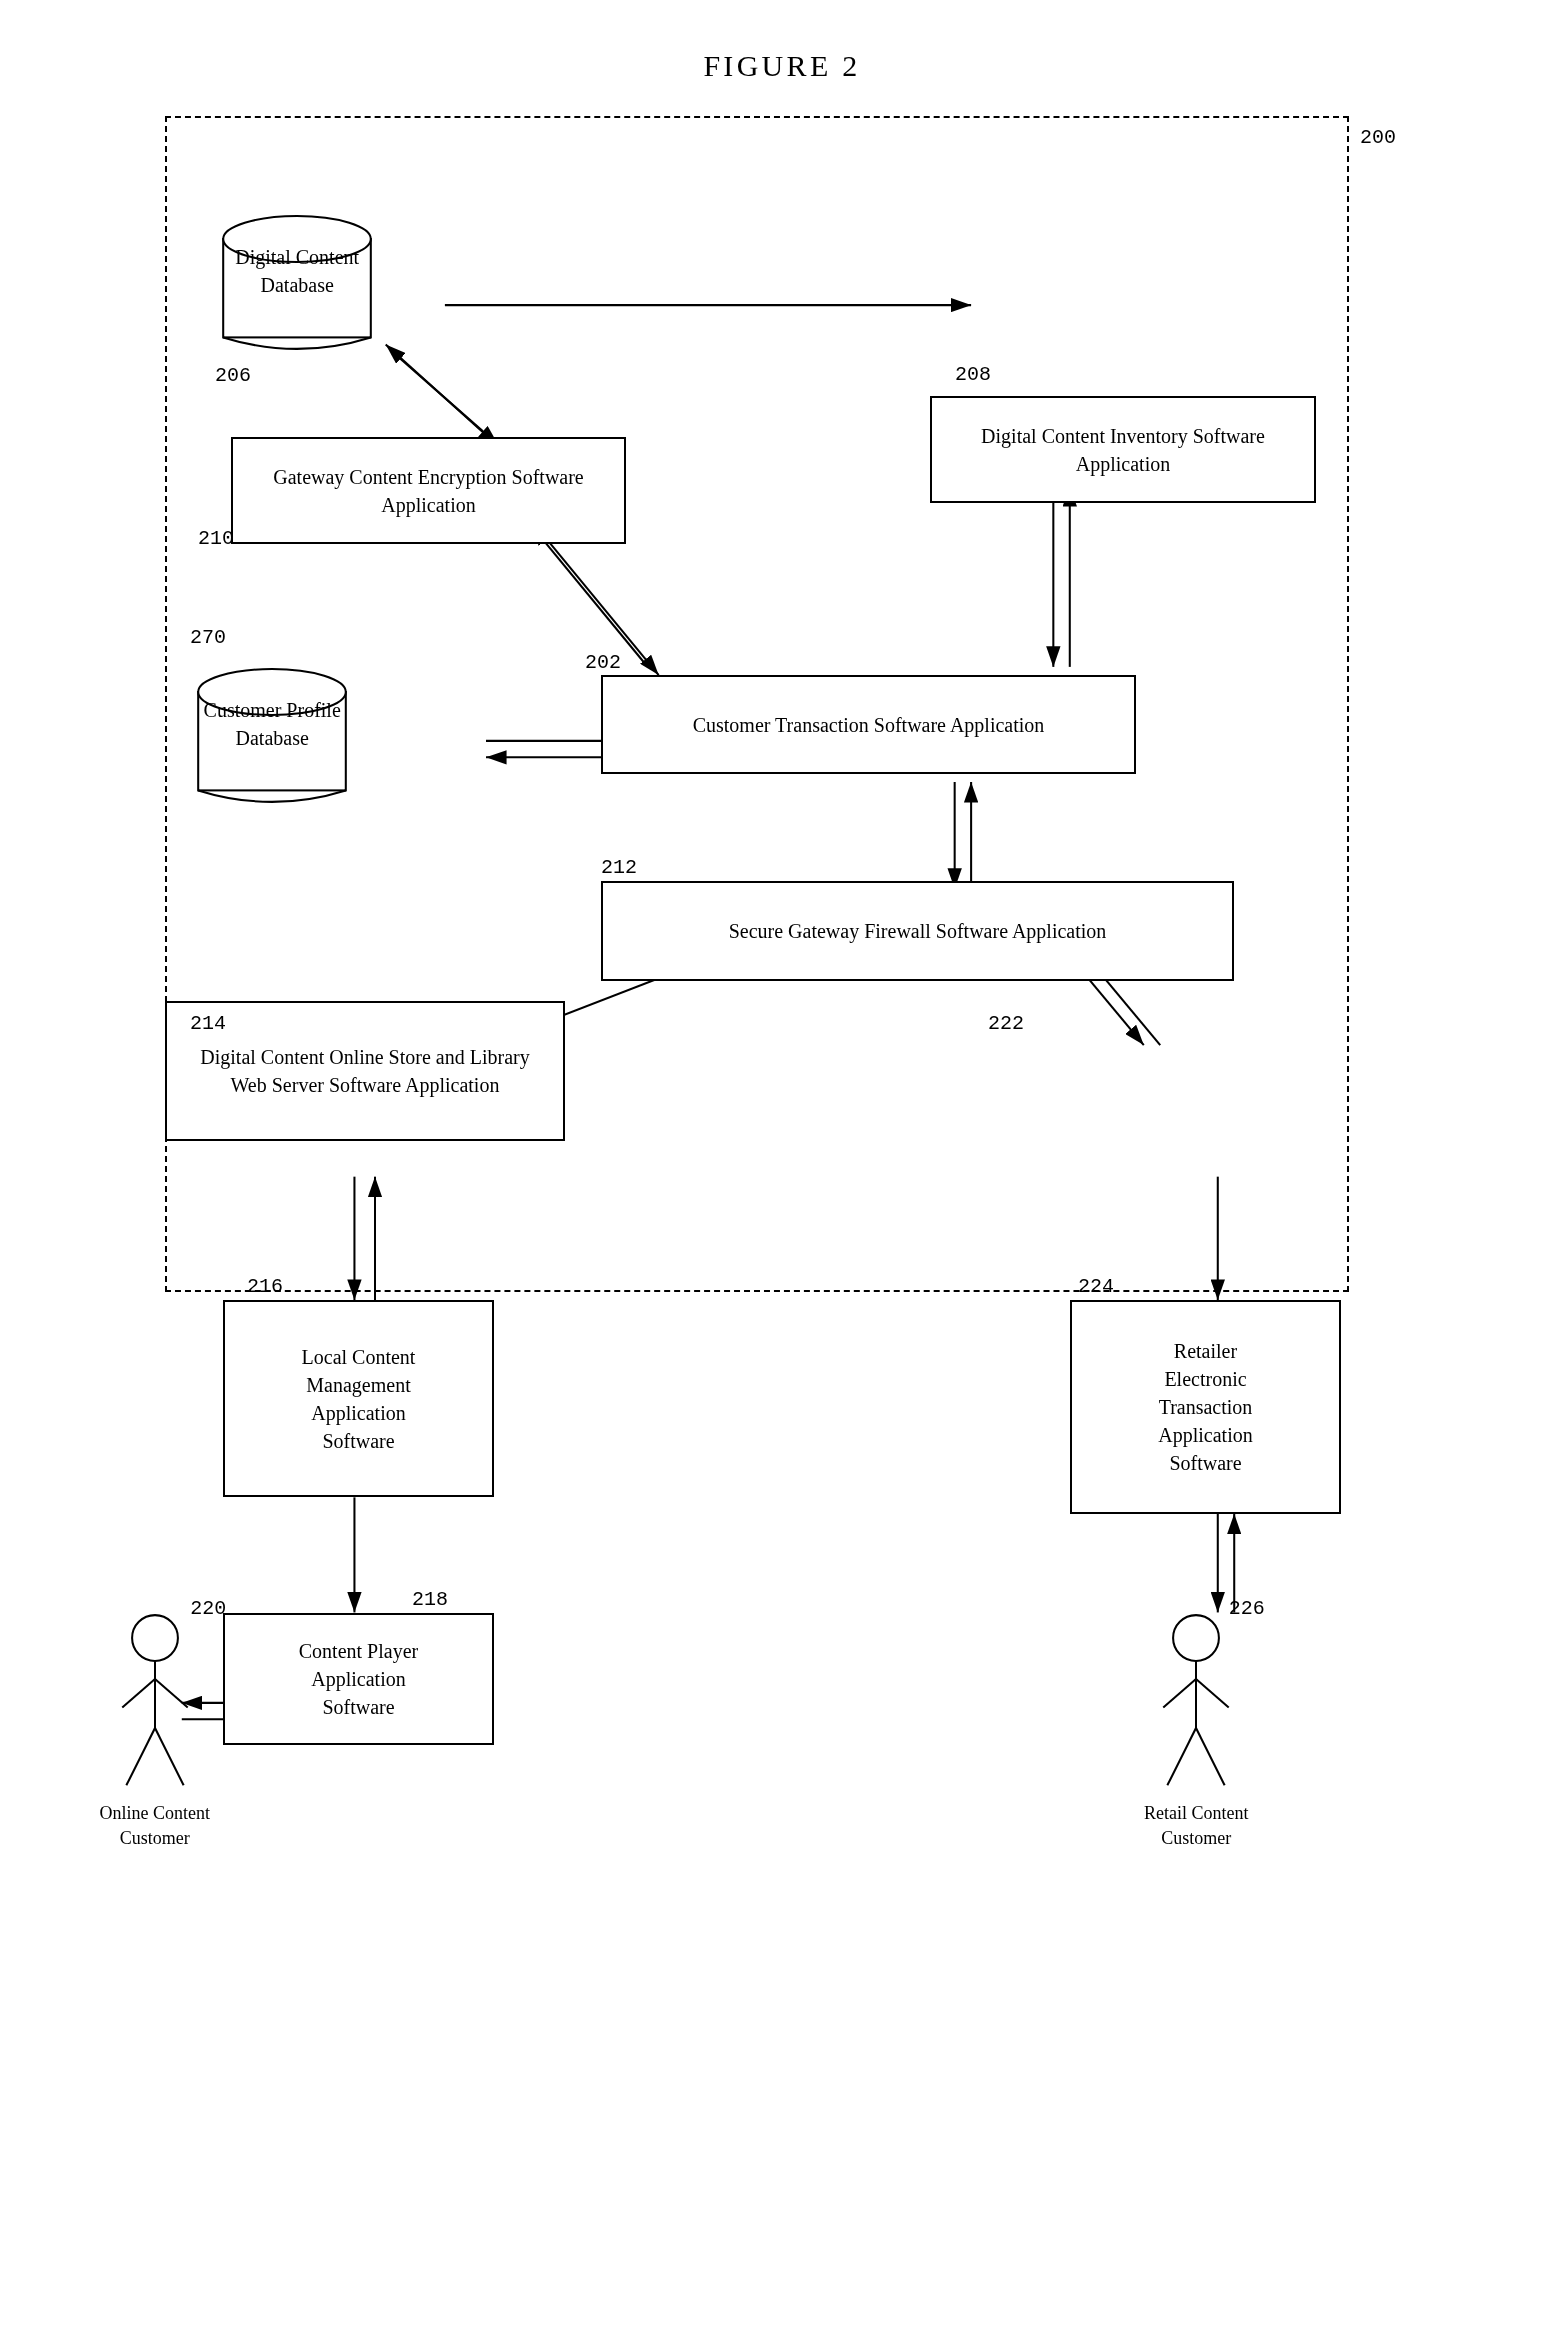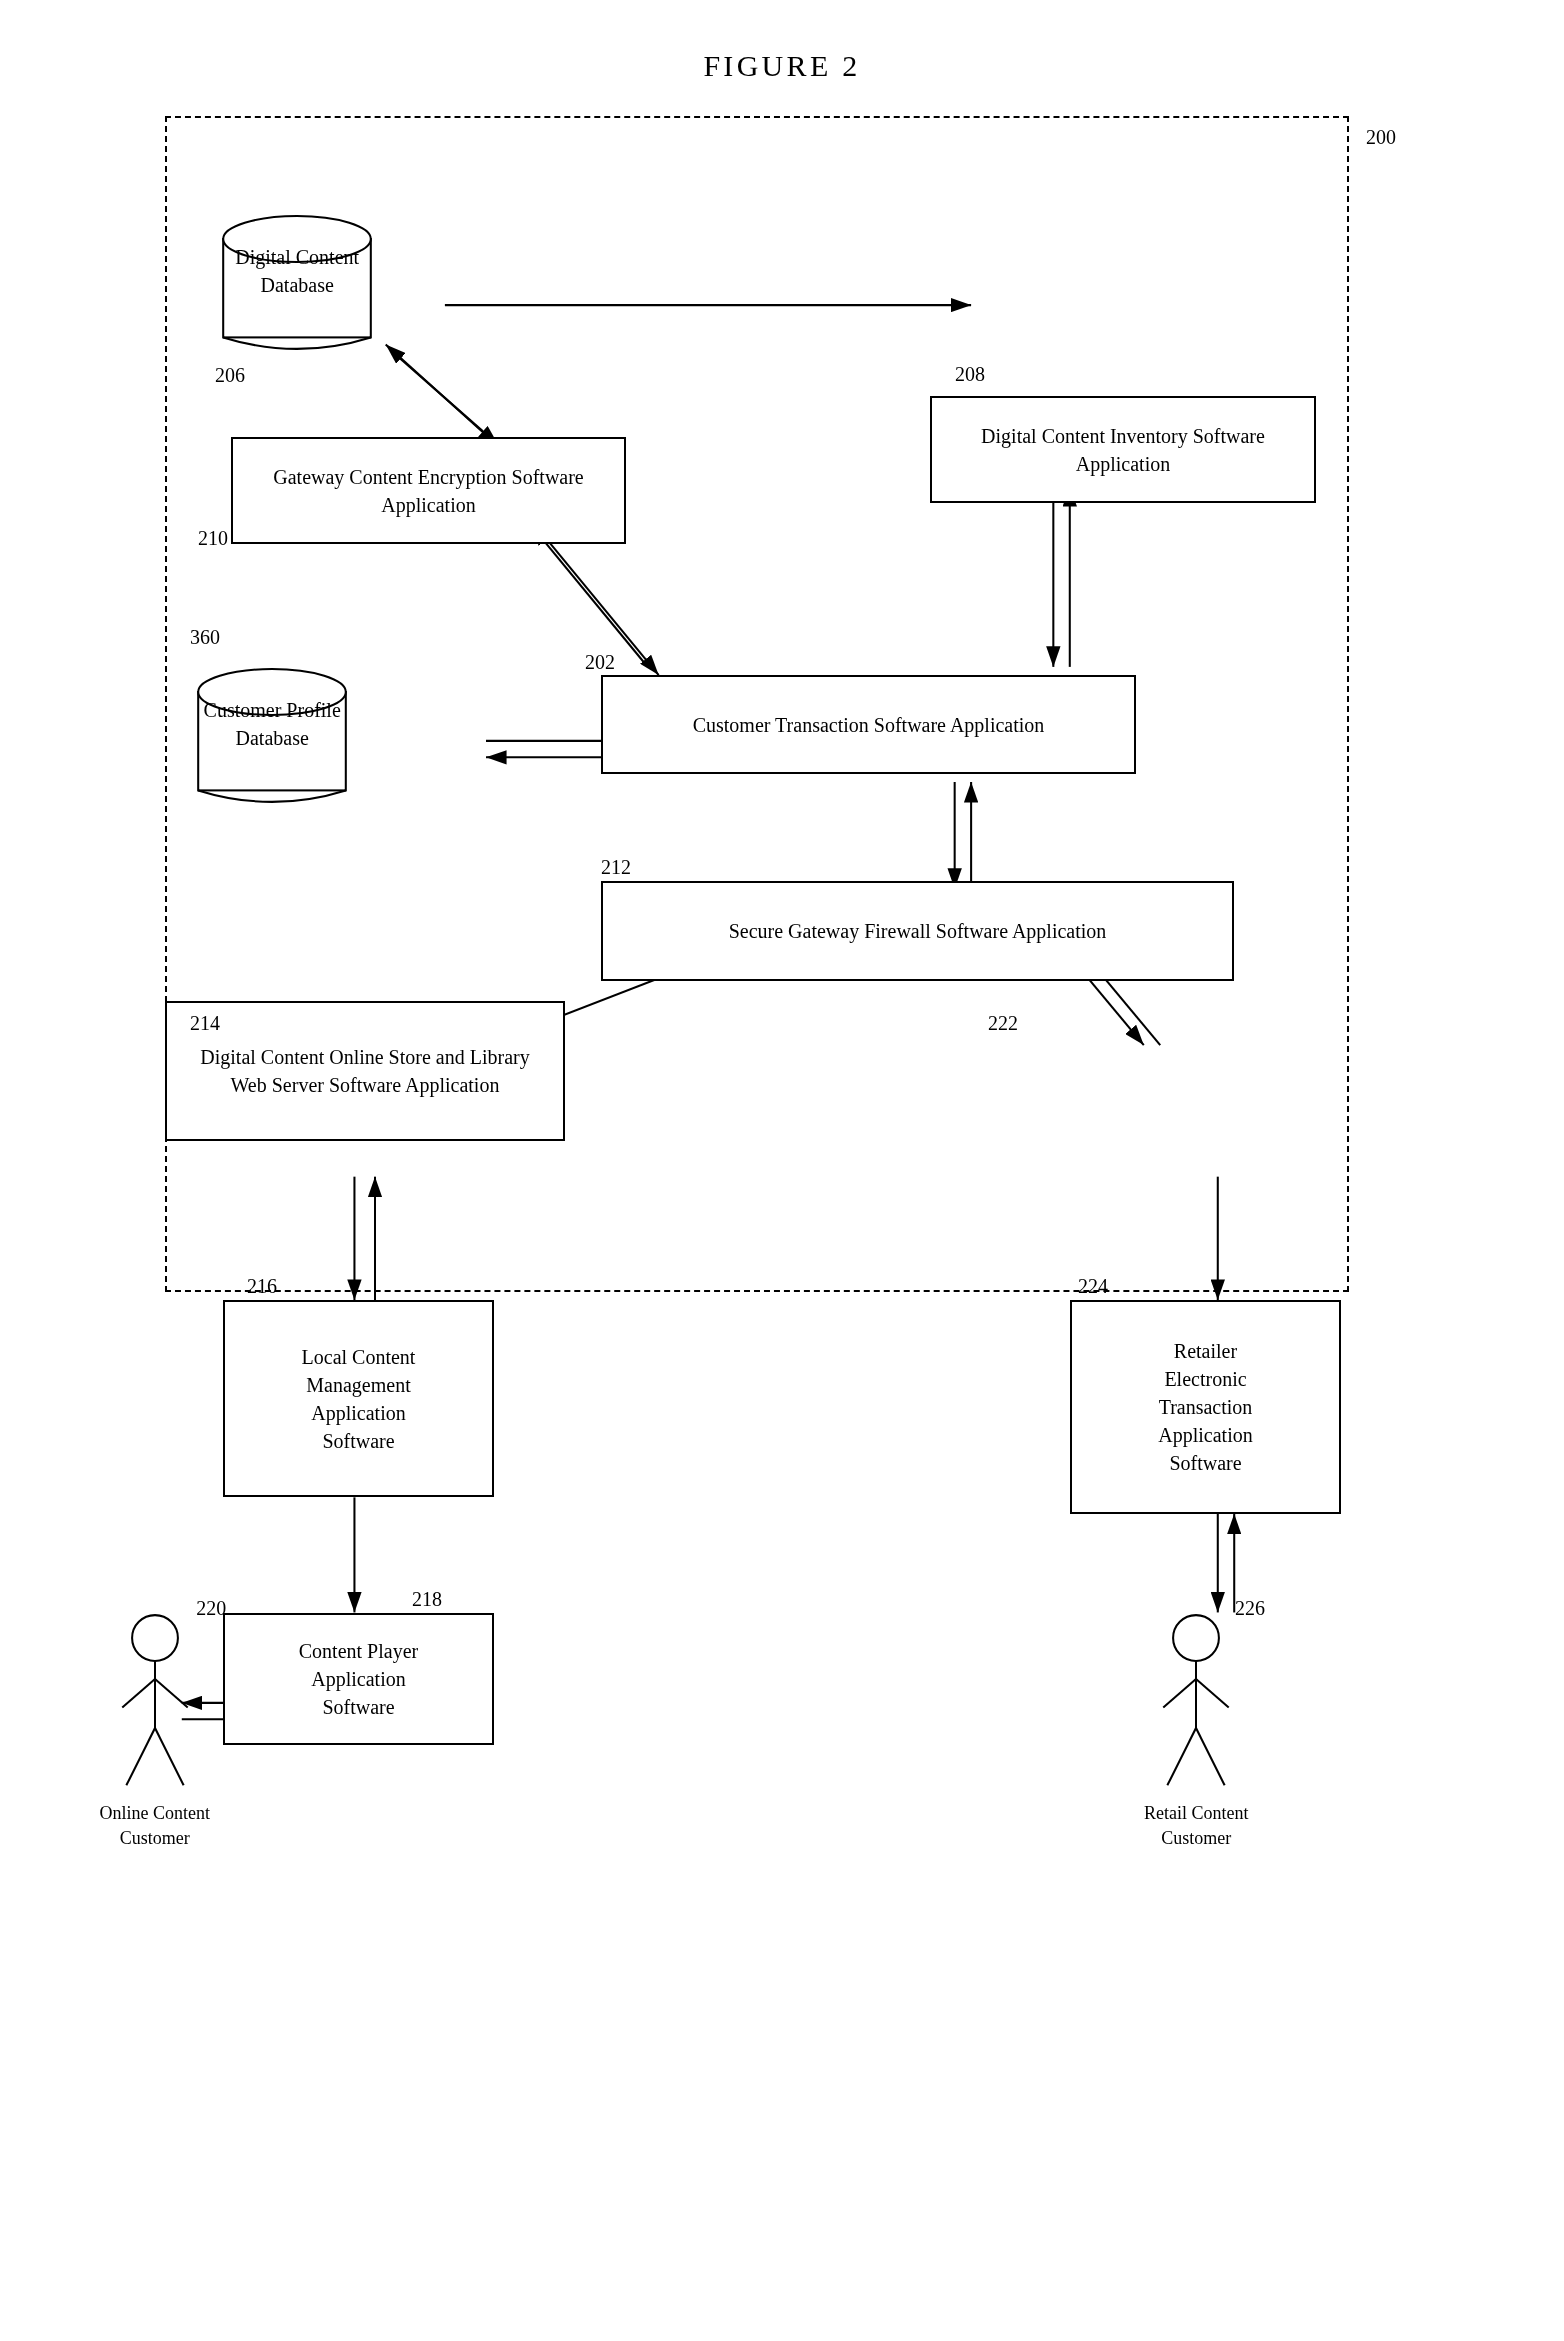--- a/index.html
+++ b/index.html
@@ -88,20 +88,21 @@
       text-align: center;
       font-size: 18px;
       line-height: 1.4;
       margin-top: 6.6px;
     }
 
     
     .num-label {
       position: absolute;
       font-size: 20px;
+      font-family: Liberation Mono, monospace;
     }
 
     
     .arrows-svg {
       position: absolute;
       top: 0;
       left: 0;
       width: 100%;
       height: 100%;
       pointer-events: none;
@@ -197,21 +198,21 @@
   <span class="num-label" style="top: 247px; left: 872px; white-space: pre-line;">208</span>
 
   <div class="cylinder" style="position:absolute; top:535px; left:107px; width:164px;">
     <svg width="164" height="164" viewBox="0 0 200 200">
       <rect x="10" y="50" width="180" height="120" fill="white" stroke="#000" stroke-width="2.5"></rect>
       <ellipse cx="100" cy="50" rx="90" ry="28" fill="white" stroke="#000" stroke-width="2.5"></ellipse>
       <path d="M10,170 Q100,198 190,170" fill="none" stroke="#000" stroke-width="2.5"></path>
     </svg>
     <div class="cylinder-label" style="position: absolute; top: 45px; left: 8.2px; width: 148px; white-space: pre-line;">Customer Profile
 Database</div>
-    <span class="num-label" style="position: absolute; top: -25px; left: 0px; white-space: pre-line;">360</span>
+    <span class="num-label" style="position: absolute; top: -25px; left: 0px; white-space: pre-line;">270</span>
   </div>
 
   <div class="box" style="top:559px; left:518px; width:535px; height:99px;">
     <span style="white-space: pre-line;">Customer Transaction Software Application</span>
   </div>
   <span class="num-label" style="top: 535px; left: 502px; white-space: pre-line;">202</span>
 
   <div class="box" style="top:765px; left:518px; width:633px; height:100px;">
     <span style="white-space: pre-line;">Secure Gateway Firewall Software Application</span>
   </div>

